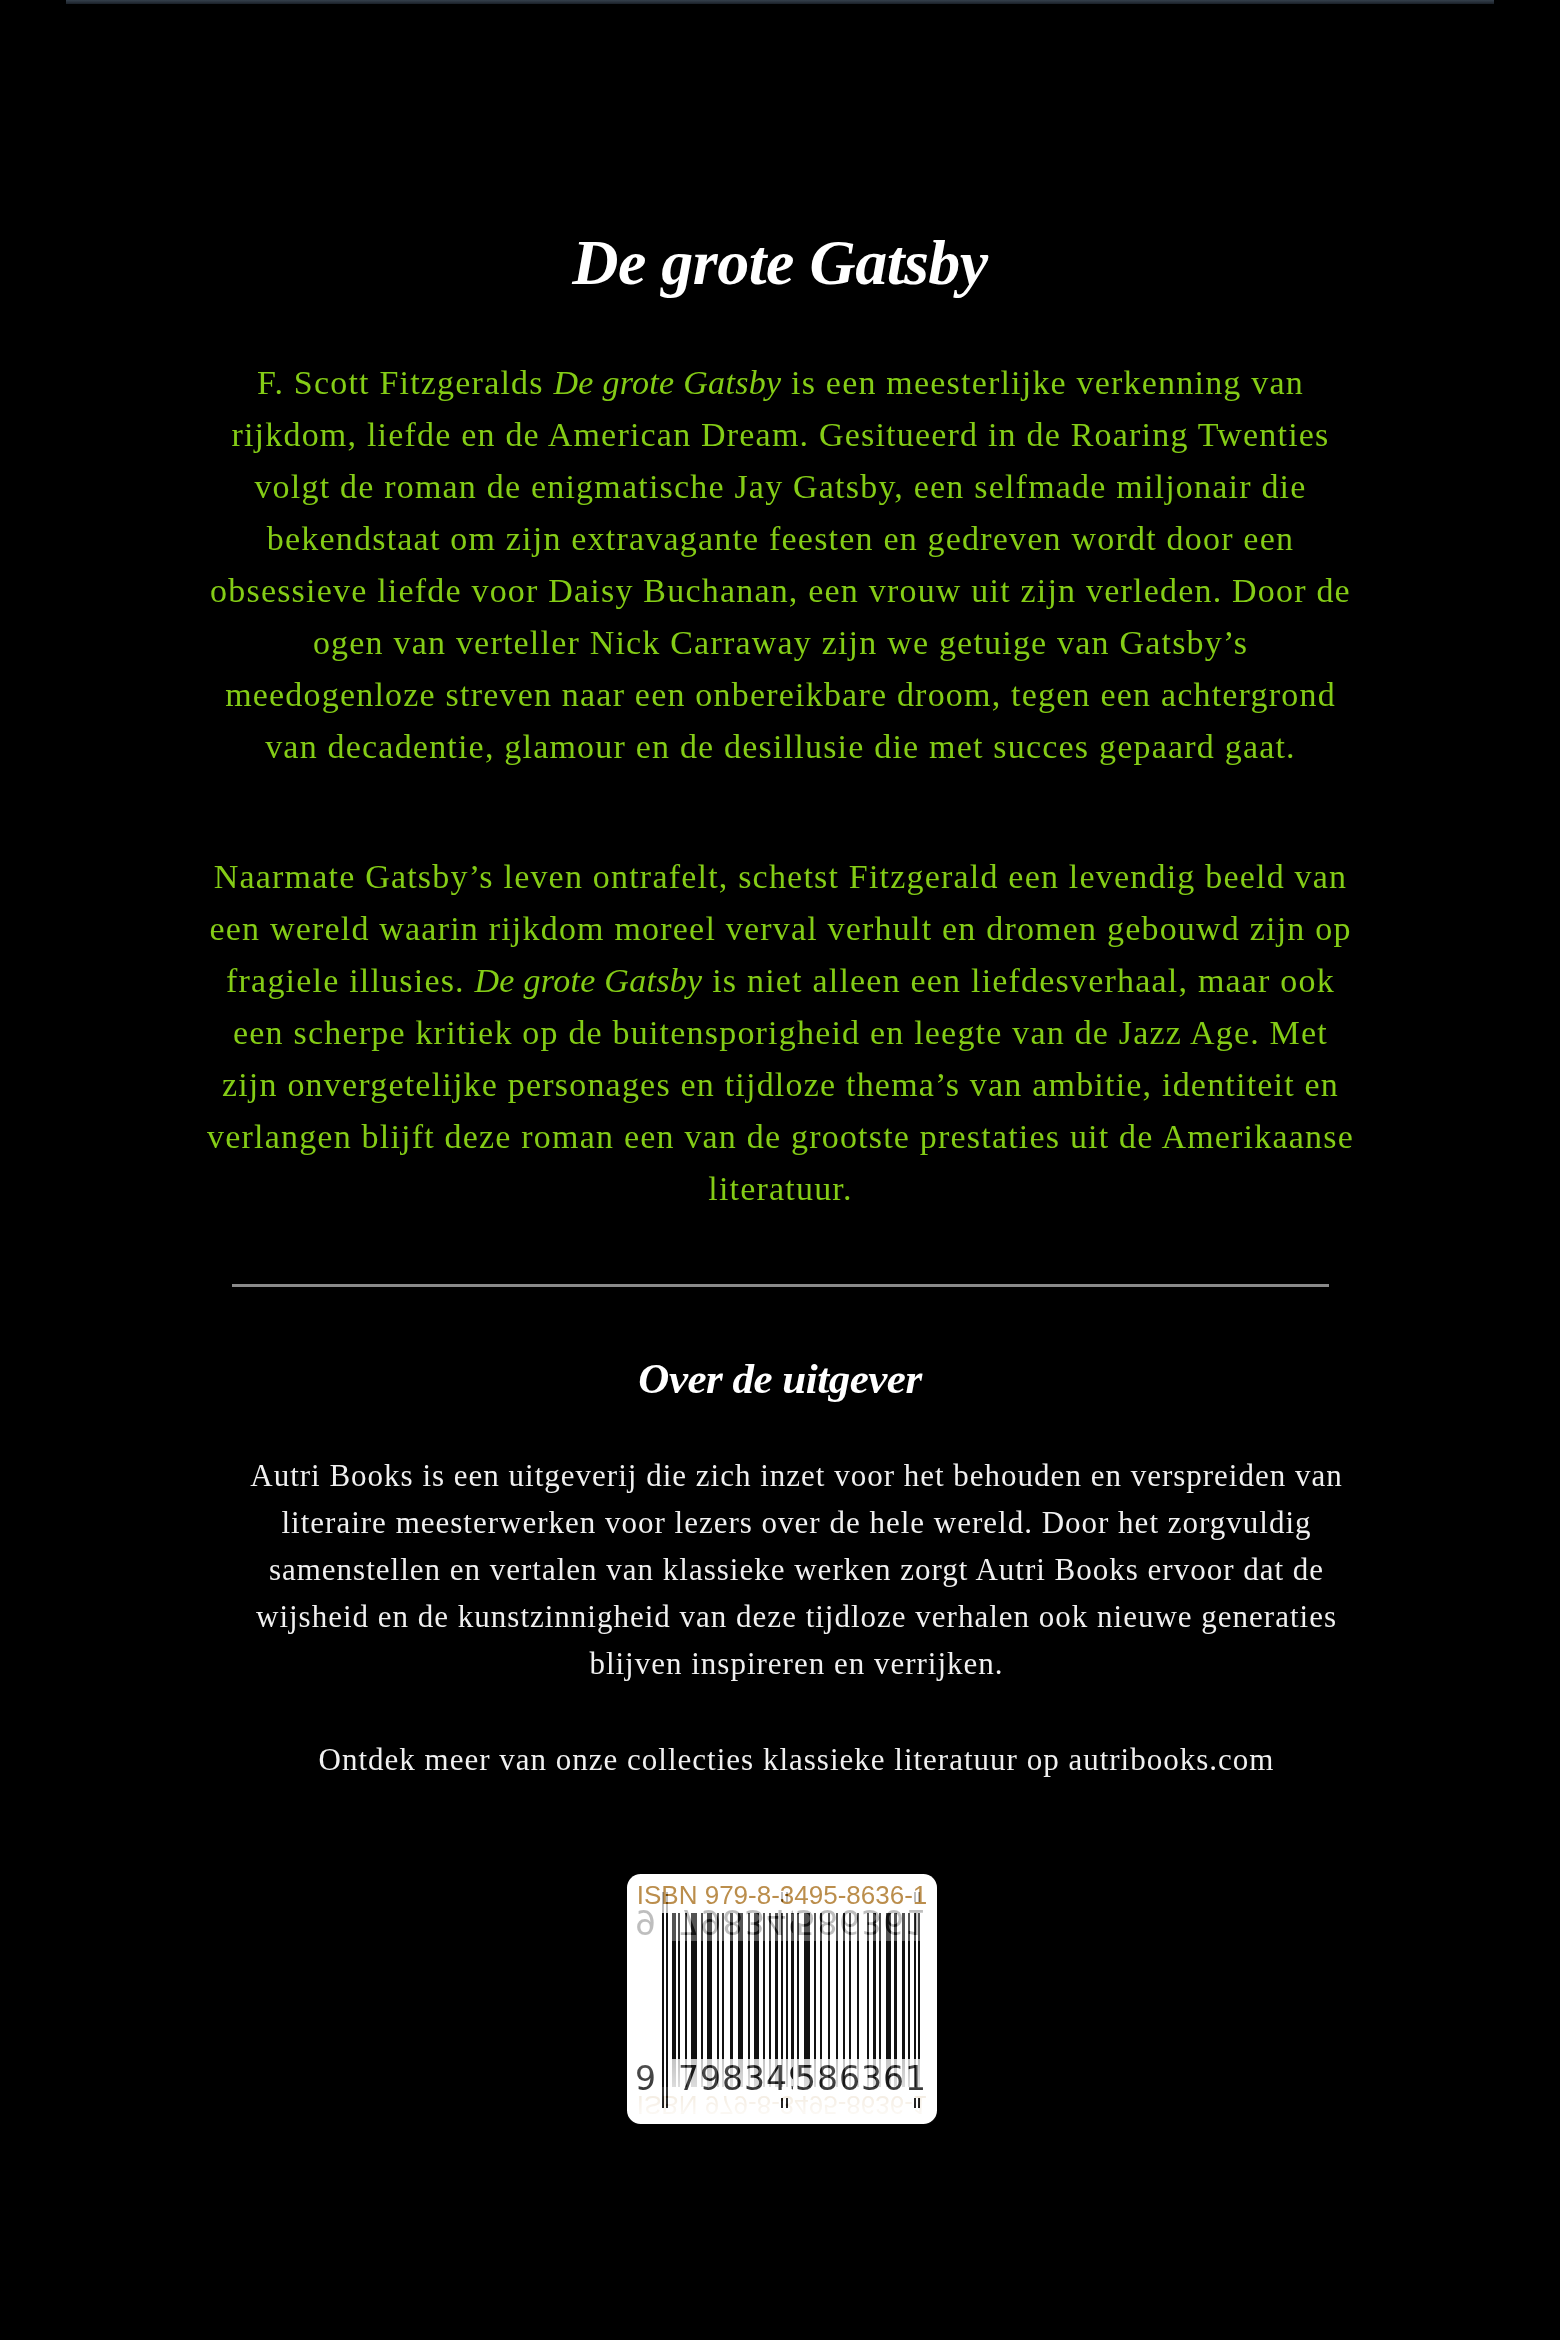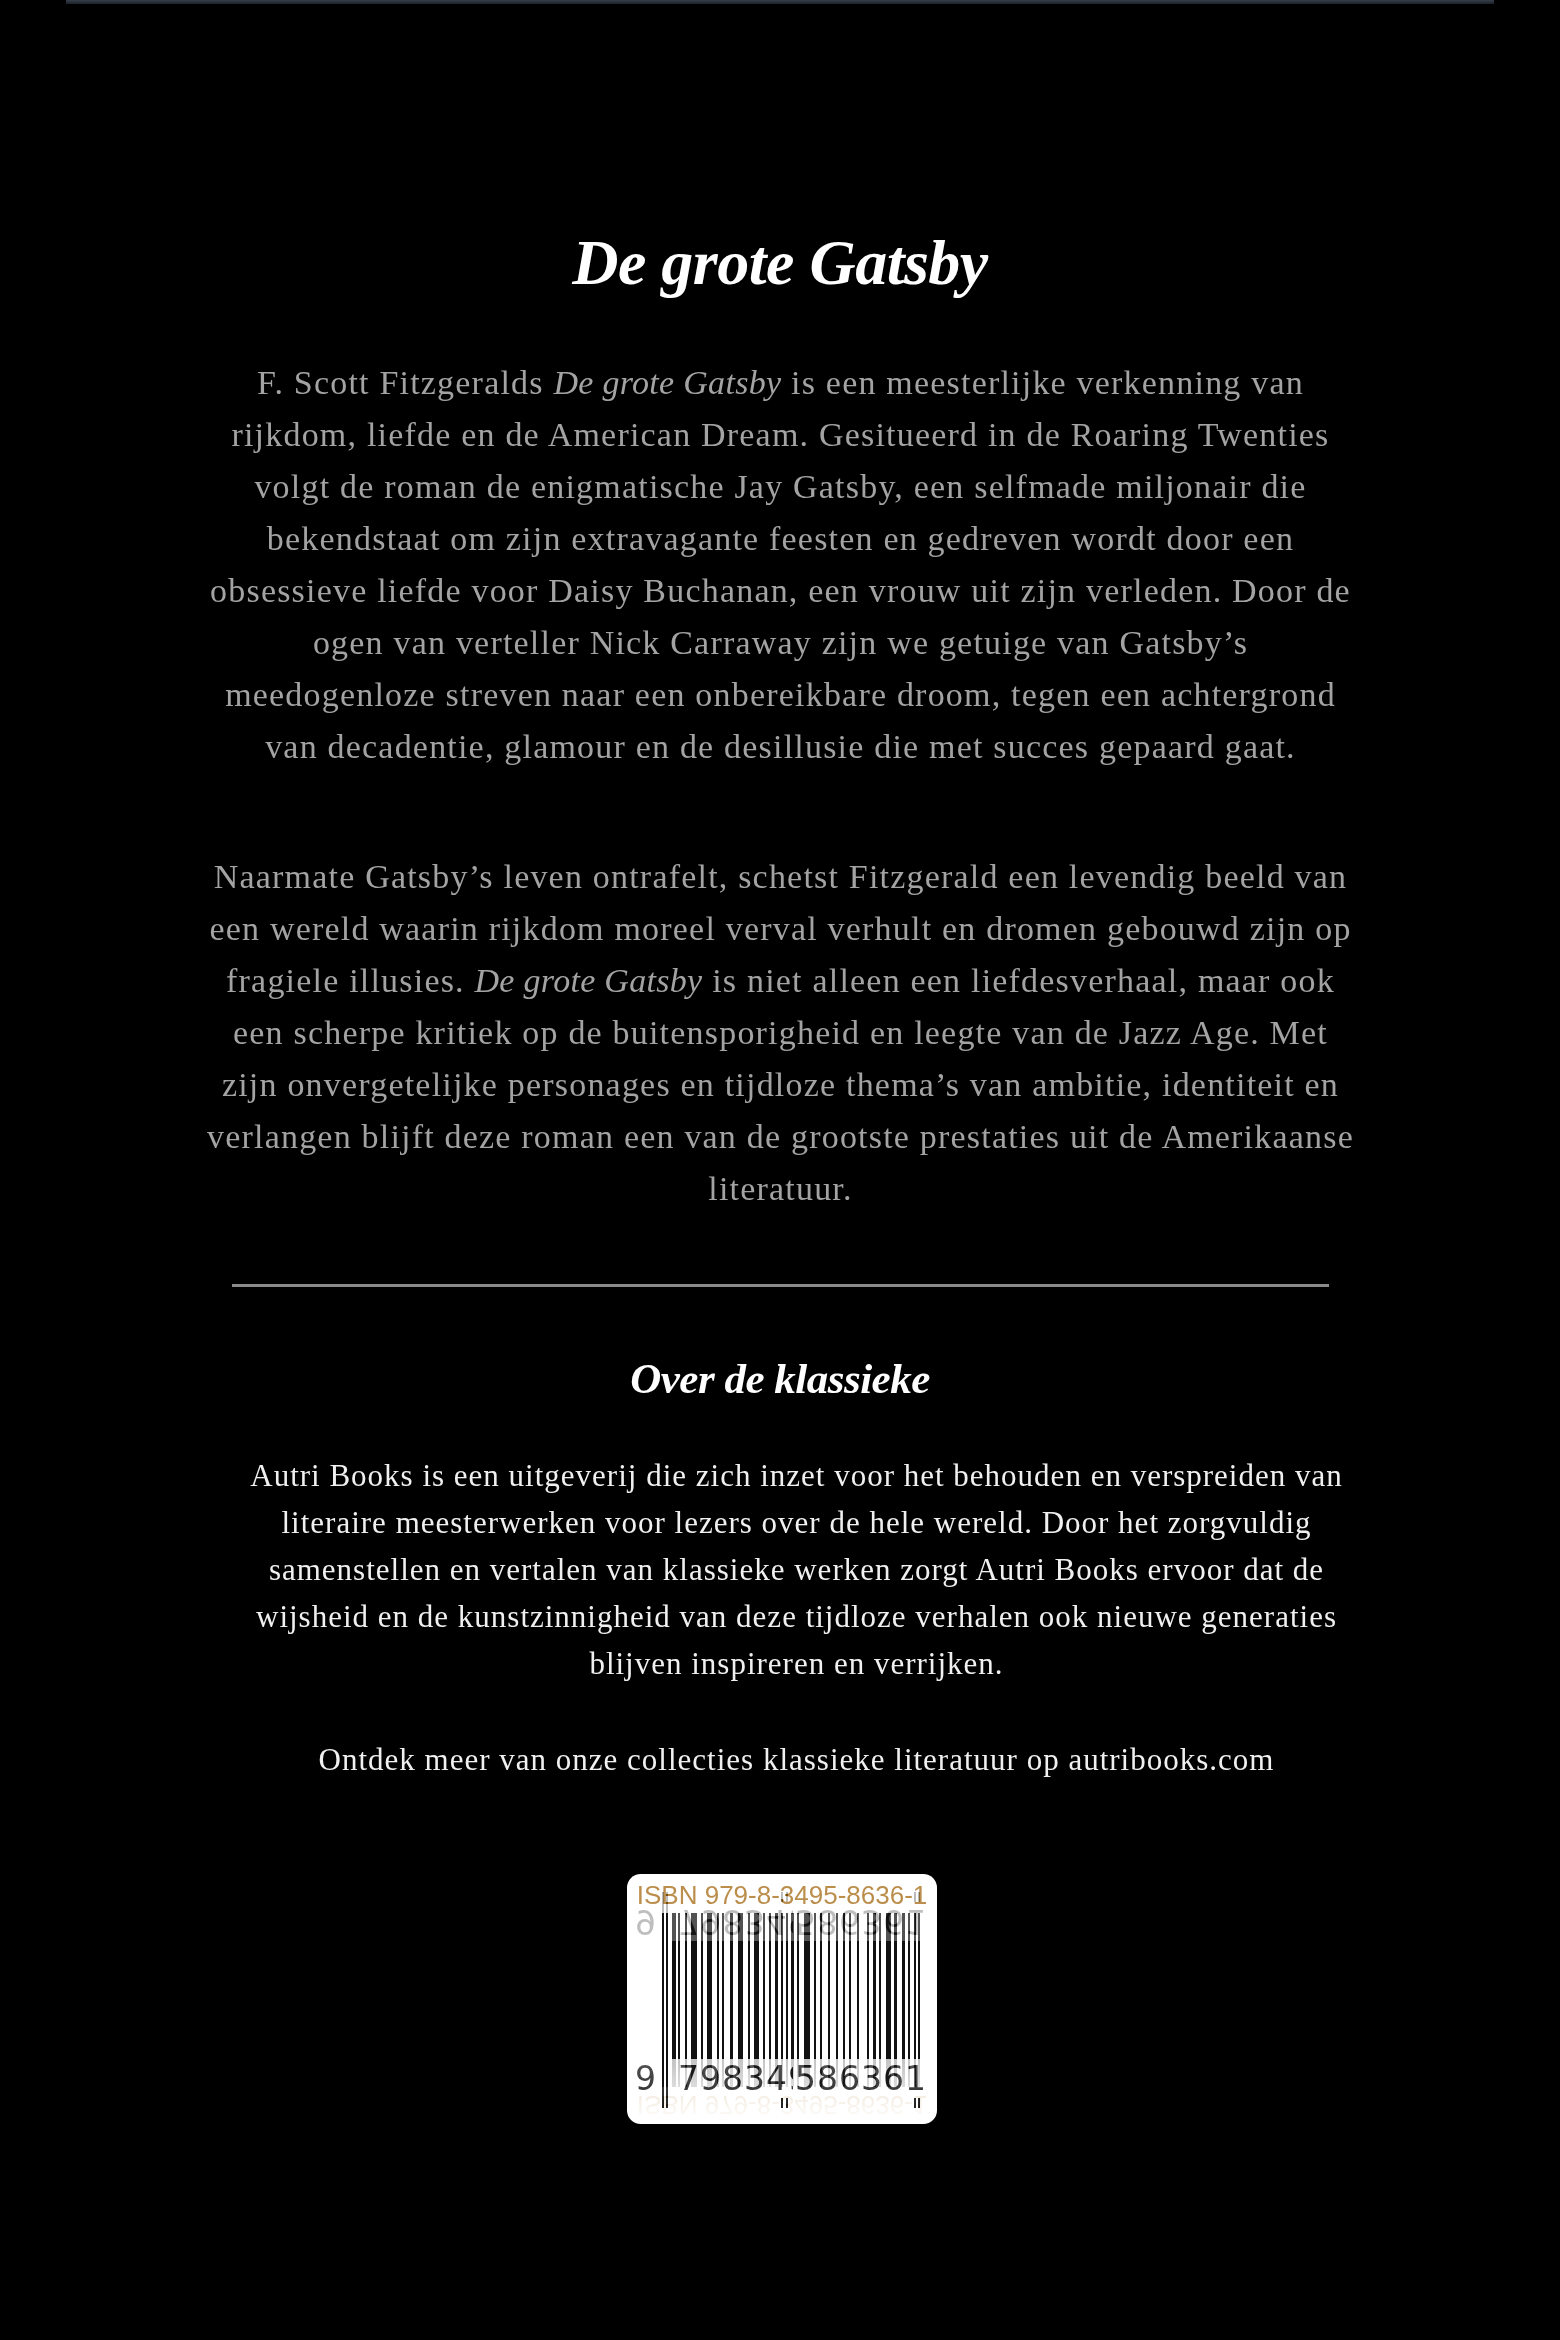--- a/index.html
+++ b/index.html
@@ -36,21 +36,21 @@
       letter-spacing: -0.5px;
     }
     .body-text {
       position: absolute;
       left: 205px;
       width: 1151px;
       text-align: center;
       font-size: 34px;
       line-height: 52px;
       letter-spacing: 1.2px;
-      color: #a3a3a3;
+      color: #84cc16;
     }
     .body-text em { font-style: italic; letter-spacing: 0.3px; }
     #para1 { top: 357px; }
     #para2 { top: 851px; }
     .divider {
       position: absolute;
       left: 232px;
       top: 1284px;
       width: 1097px;
       height: 2.9px;
@@ -163,21 +163,21 @@
 <div class="top-bar"></div>
 
 <h1 class="title">De grote Gatsby</h1>
 
 <p class="body-text" id="para1"><span>F. Scott Fitzgeralds </span><em>De grote Gatsby</em><span> is een meesterlijke verkenning van rijkdom, liefde en de American Dream. Gesitueerd in de Roaring Twenties volgt de roman de enigmatische Jay Gatsby, een selfmade miljonair die bekendstaat om zijn extravagante feesten en gedreven wordt door een obsessieve liefde voor Daisy Buchanan, een vrouw uit zijn verleden. Door de ogen van verteller Nick Carraway zijn we getuige van Gatsby’s meedogenloze streven naar een onbereikbare droom, tegen een achtergrond van decadentie, glamour en de desillusie die met succes gepaard gaat.</span></p>
 
 <p class="body-text" id="para2"><span>Naarmate Gatsby’s leven ontrafelt, schetst Fitzgerald een levendig beeld van een wereld waarin rijkdom moreel verval verhult en dromen gebouwd zijn op fragiele illusies. </span><em>De grote Gatsby</em><span> is niet alleen een liefdesverhaal, maar ook een scherpe kritiek op de buitensporigheid en leegte van de Jazz Age. Met zijn onvergetelijke personages en tijdloze thema’s van ambitie, identiteit en verlangen blijft deze roman een van de grootste prestaties uit de Amerikaanse literatuur.</span></p>
 
 <div class="divider"></div>
 
-<h2 class="section-heading">Over de klassieke</h2>
+<h2 class="section-heading">Over de uitgever</h2>
 
 <p class="publisher-text" id="publisher-para">Autri Books is een uitgeverij die zich inzet voor het behouden en verspreiden van literaire meesterwerken voor lezers over de hele wereld. Door het zorgvuldig samenstellen en vertalen van klassieke werken zorgt Autri Books ervoor dat de wijsheid en de kunstzinnigheid van deze tijdloze verhalen ook nieuwe generaties blijven inspireren en verrijken.</p>
 
 <p class="publisher-text" id="publisher-link-line">Ontdek meer van onze collecties klassieke literatuur op autribooks.com</p>
 
 <div class="barcode-wrap" id="barcode-main">
   <div class="barcode-label">
     <div class="isbn-text">ISBN 979-8-3495-8636-1</div>
     <div class="bars">
         <div class="bar" style="left: 0px; width: 2px; height: 195px;"></div>

